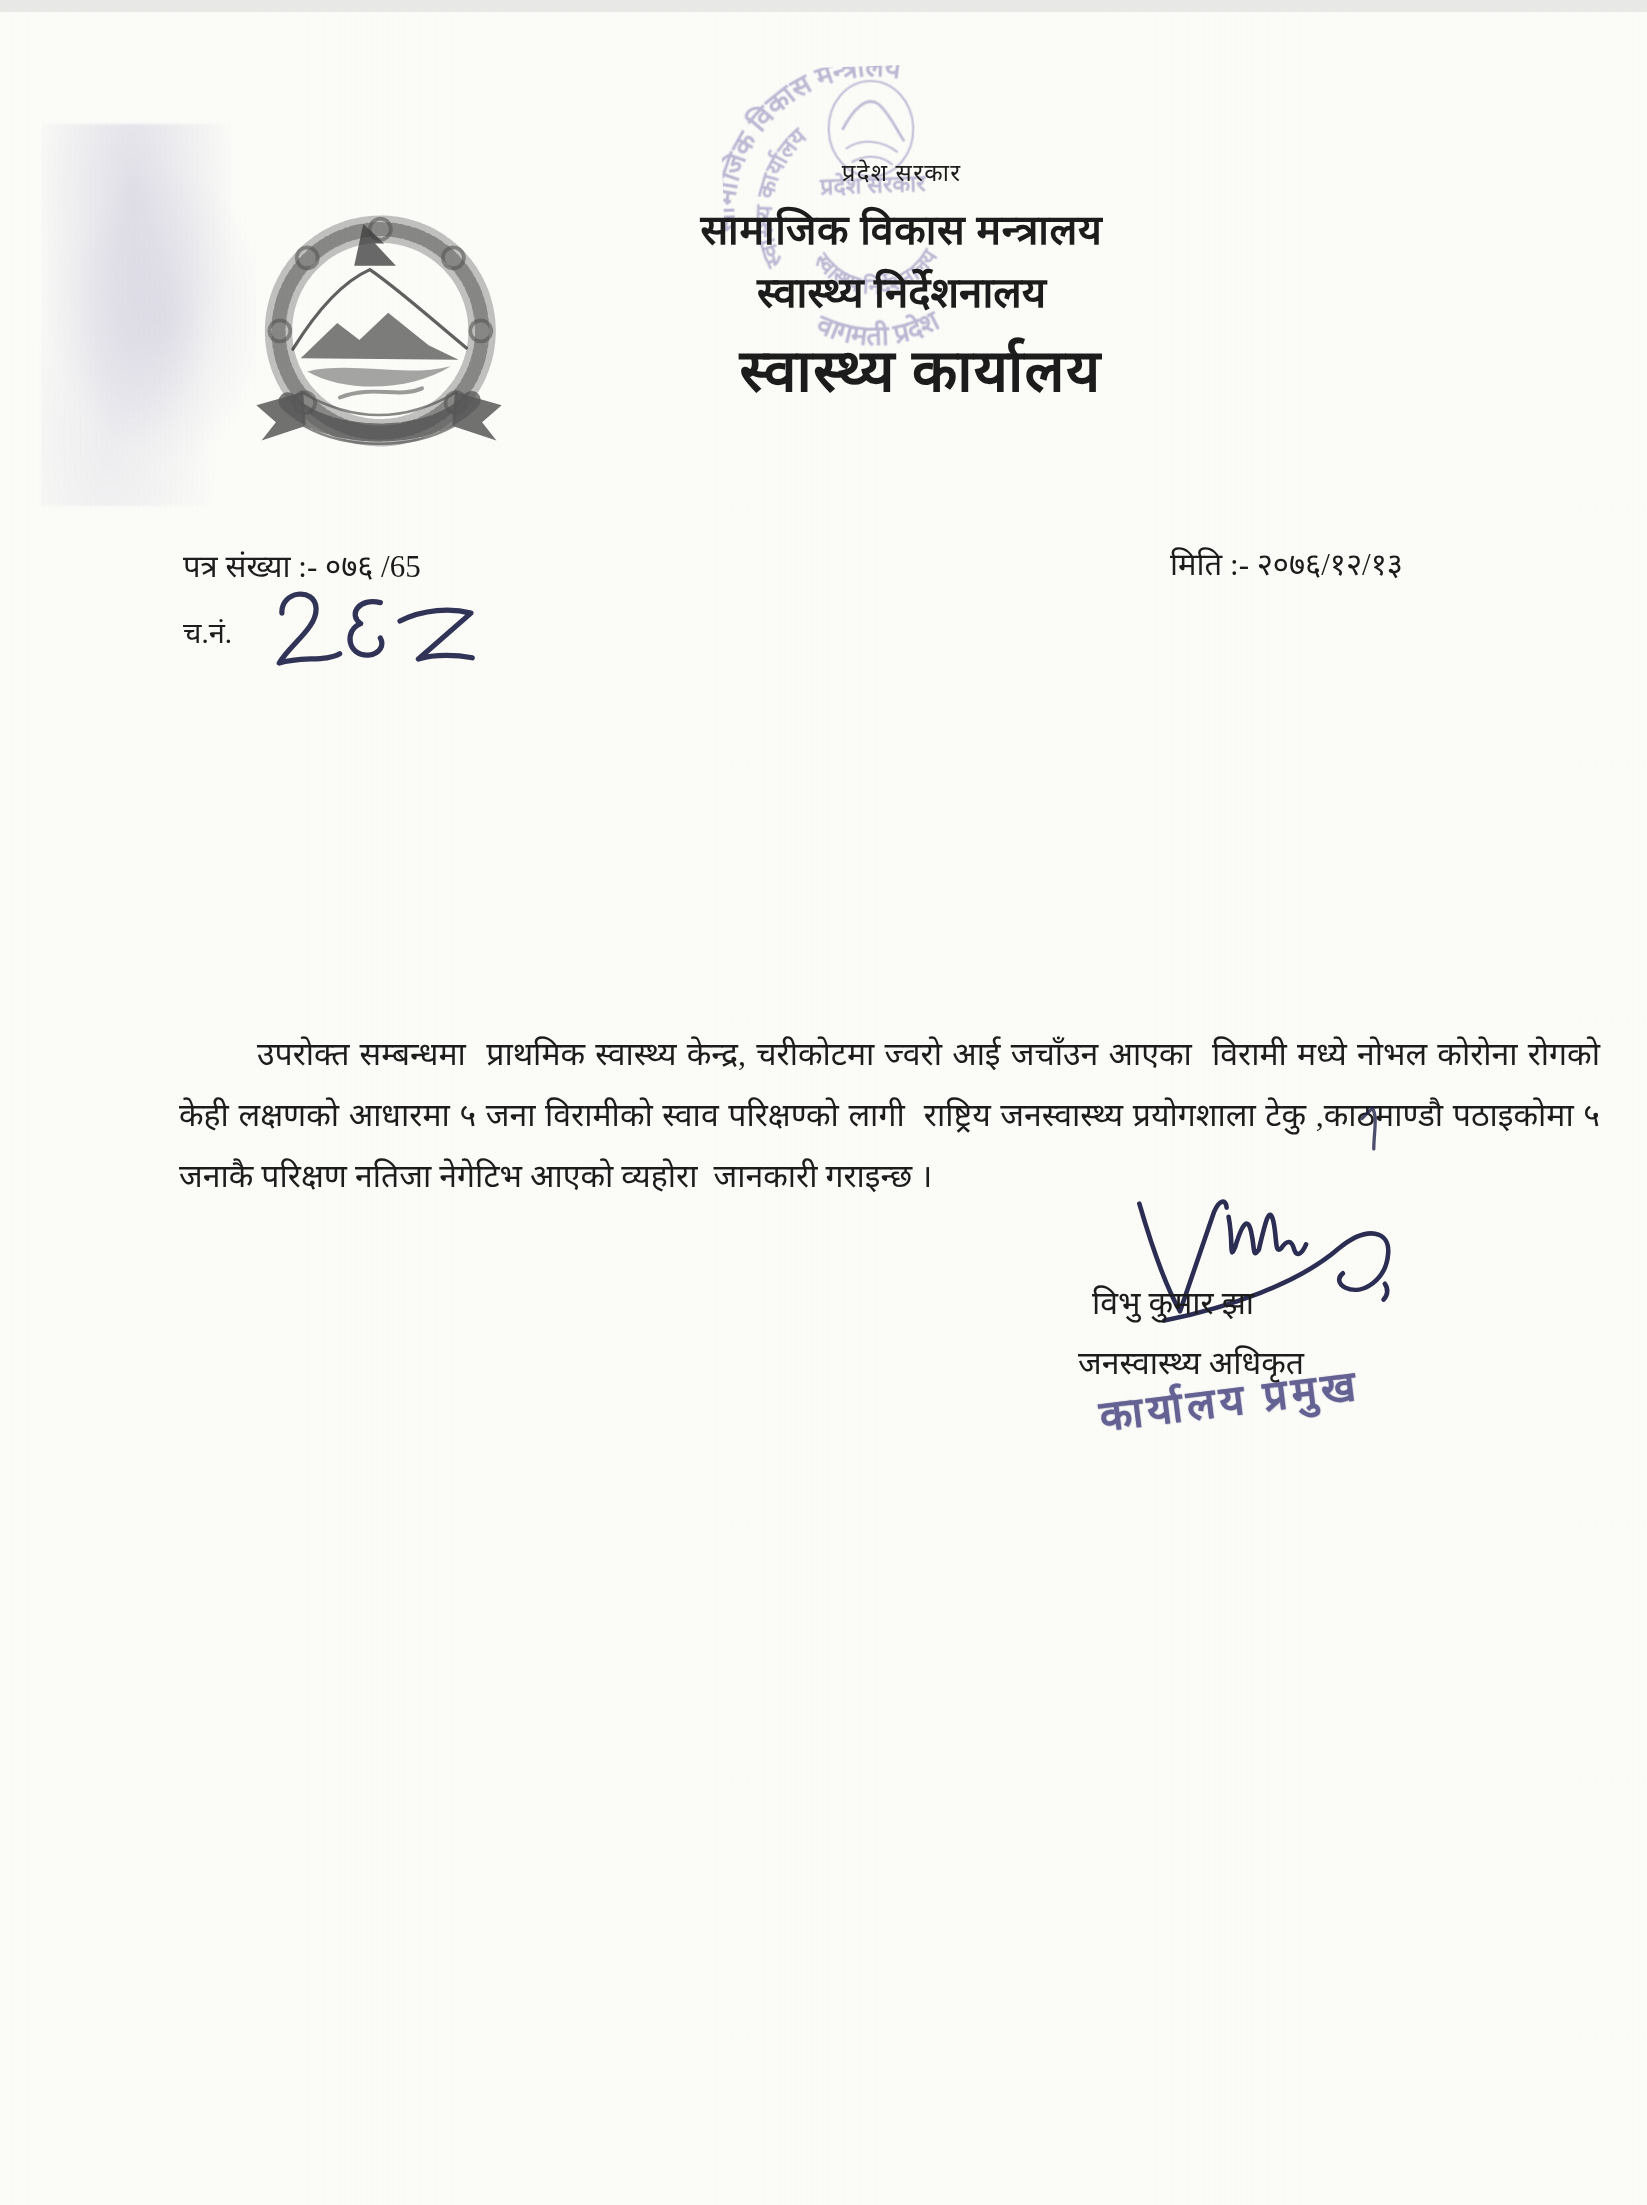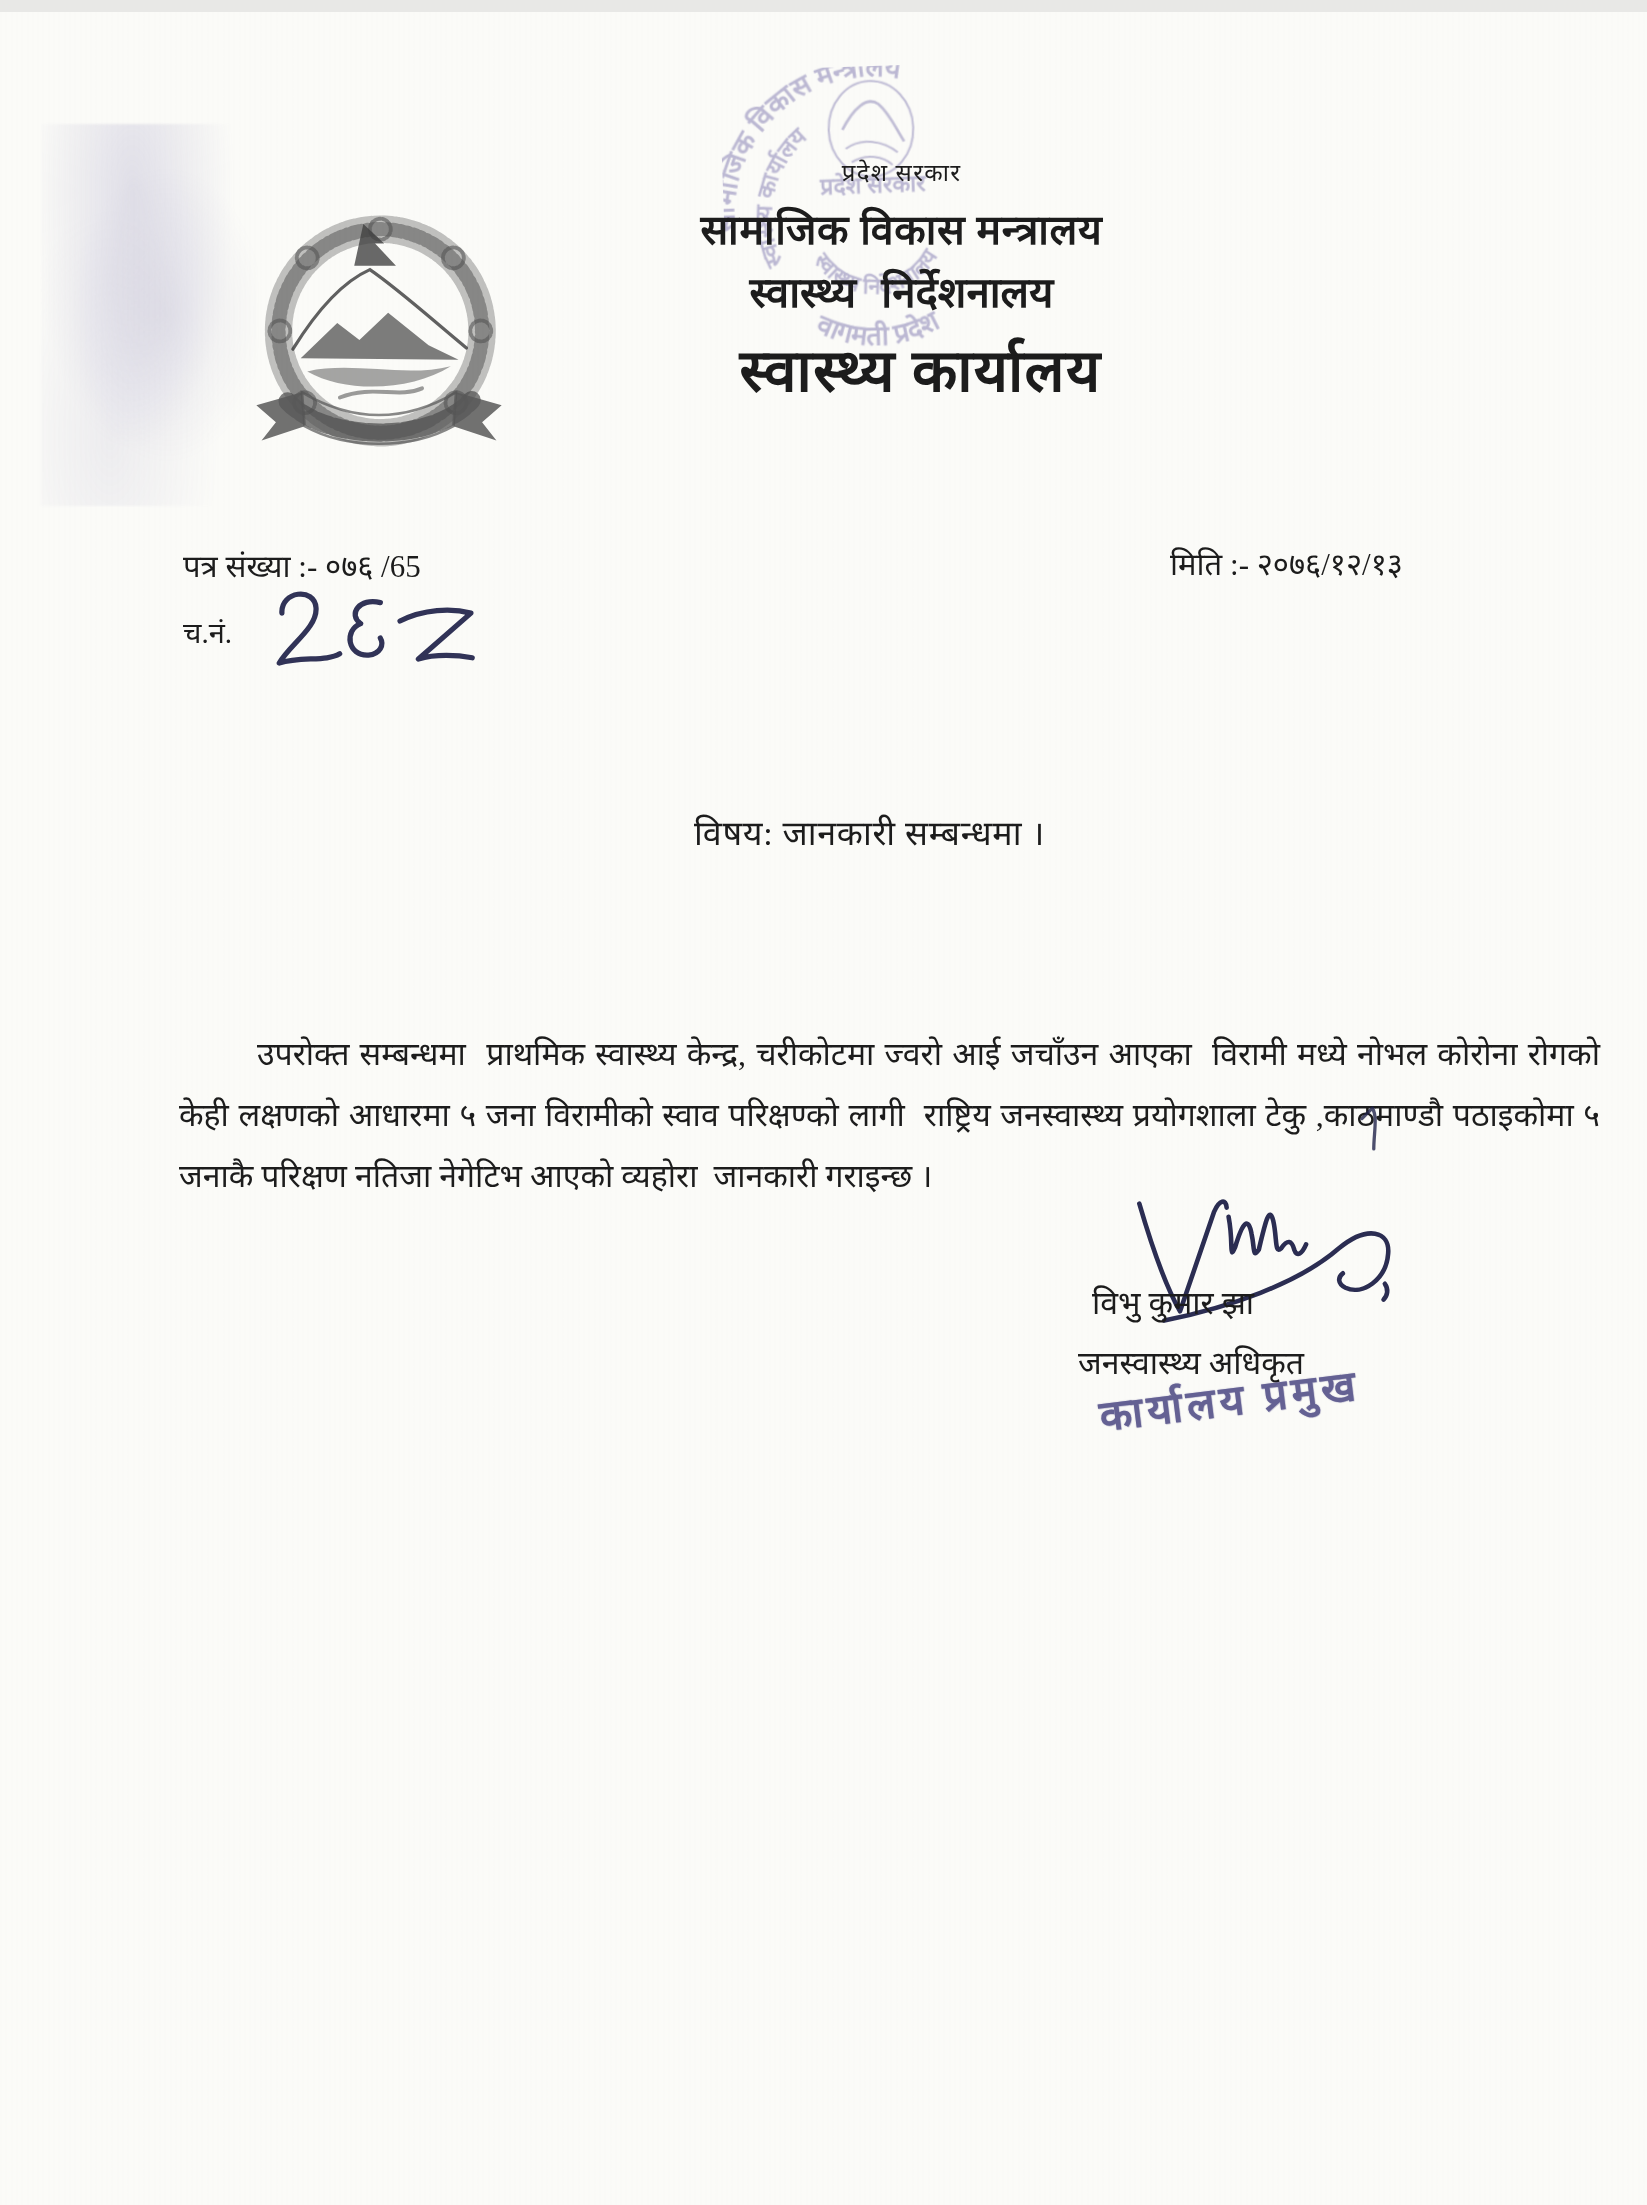--- a/index.html
+++ b/index.html
@@ -11,21 +11,21 @@
     background-image:repeating-linear-gradient(90deg, rgba(0,0,0,0.005) 0 2px, transparent 2px 5.3px);
     overflow:hidden;
     font-family:"Liberation Serif","DejaVu Serif",serif;
     color:#1c1c1c;
   }
   .abs{position:absolute;}
   
   .lh-line{position:absolute;left:237px;width:1329px;text-align:center;white-space:nowrap;}
   .lh-govt{top:143px;font-size:24px;letter-spacing:1.3px;}
   .lh-ministry{top:188px;font-size:41px;font-weight:bold;letter-spacing:0.7px;}
-  .lh-directorate{top:250px;font-size:42px;font-weight:bold;font-family:Liberation Mono, monospace;}
+  .lh-directorate{top:250px;font-size:42px;font-weight:bold;}
   .lh-office{top:316px;left:276px;width:1289px;font-size:59px;font-weight:bold;letter-spacing:1.3px;}
   .lh-address{top:401px;font-size:37px;}
   
   .ref-no{left:183px;top:532px;font-size:31px;white-space:nowrap;}
   .ref-chano{left:183px;top:600px;font-size:29px;white-space:nowrap;text-align:right;}
   .date-line{left:1170px;top:530px;font-size:31px;white-space:nowrap;}
   
   .subject{left:92px;top:797px;width:1555px;text-align:center;font-size:34px;letter-spacing:0.7px;}
   
   .body-par{
@@ -132,21 +132,20 @@
   <svg class="abs" style="left:262px;top:567px;width:217px;height:105px;" viewBox="0 0 330 160">
     <g class="hand-ink" stroke-width="8" opacity="0.92">
       <path d="M30,52 C28,18 80,12 82,44 C84,74 42,100 26,128 C60,118 98,126 118,114"></path>
       <path d="M180,36 C148,28 130,54 150,68 C124,78 130,118 162,116 C180,114 186,100 180,90"></path>
       <path d="M210,64 C246,46 288,44 318,52 L238,122 C264,114 298,116 320,120"></path>
     </g>
   </svg>
 
   <div class="abs date-line">मिति :- २०७६/१२/१३</div>
 
-  <div class="abs subject">विषय: जानकारी सम्बन्धमा ।</div>
 
   <div class="abs body-par">उपरोक्त सम्बन्धमा  प्राथमिक स्वास्थ्य केन्द्र, चरीकोटमा ज्वरो आई जचाँउन आएका  विरामी मध्ये नोभल कोरोना रोगको केही लक्षणको आधारमा ५ जना विरामीको स्वाव परिक्षण्को लागी  राष्ट्रिय जनस्वास्थ्य प्रयोगशाला टेकु ,काठमाण्डौ पठाइकोमा ५ जनाकै परिक्षण नतिजा नेगेटिभ आएको व्यहोरा  जानकारी गराइन्छ ।</div>
 
   <svg class="abs" style="left:1354px;top:1092px;width:29px;height:49px;" viewBox="0 0 44 74">
     <path class="hand-ink" stroke-width="5" opacity="0.8" d="M30,68 C30,44 36,20 28,6 L12,22"></path>
   </svg>
 
   <svg class="abs" style="left:1130px;top:1172px;width:276px;height:151px;" viewBox="0 0 420 230">
     <g class="hand-ink" stroke="#16152e" stroke-width="7" opacity="0.95">
       <path d="M14,30 C28,78 52,152 76,194 L128,42 C136,24 146,22 147,36"></path>

